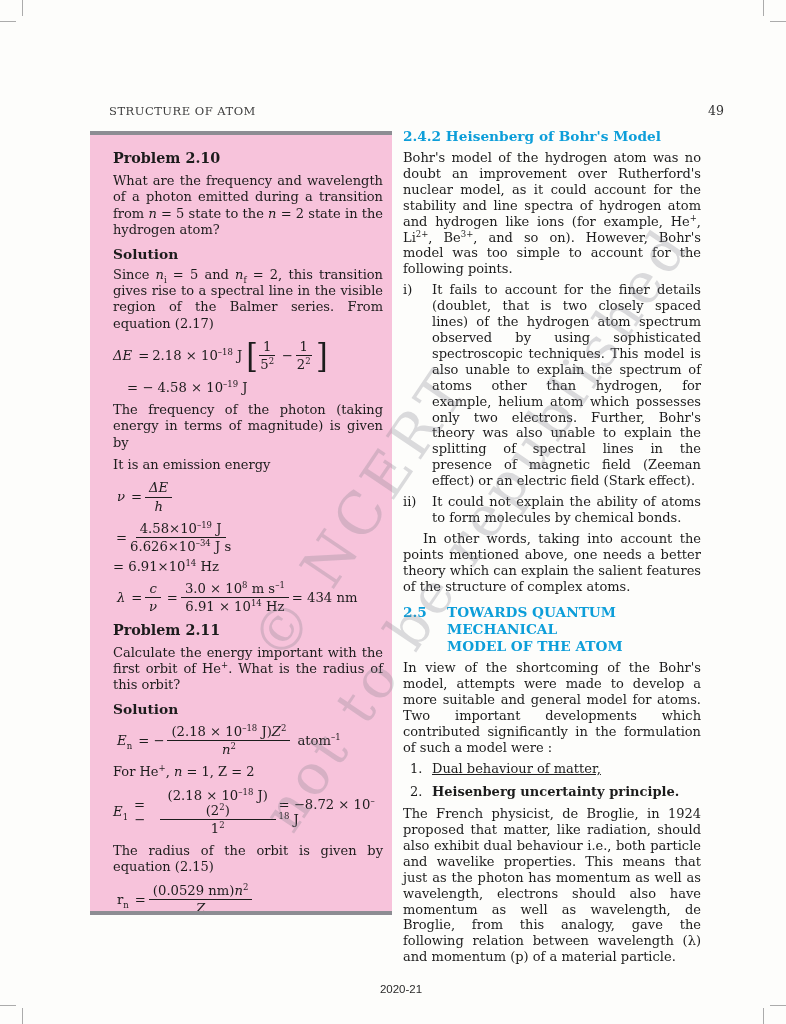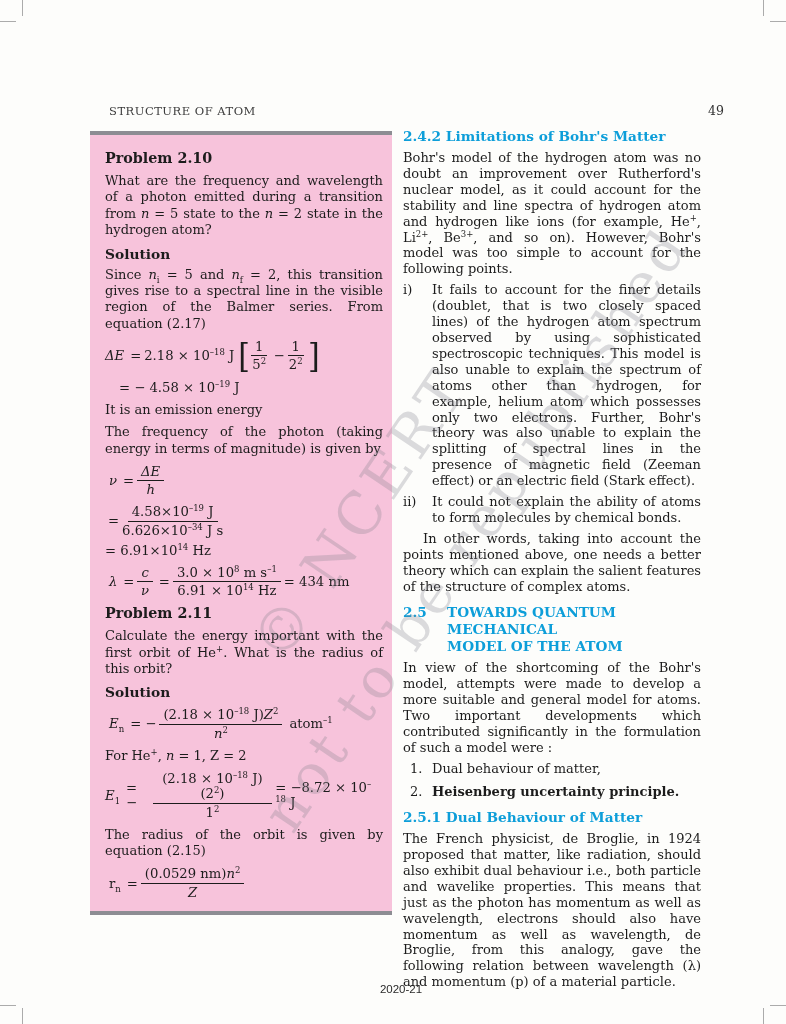--- a/index.html
+++ b/index.html
@@ -19,21 +19,21 @@
   
   .wm { position:absolute; white-space:nowrap; pointer-events:none; z-index:5;
         font-family:"DejaVu Serif", serif; color:rgba(125,125,135,0.27); }
   .wm1 { left:200px; top:495px; width:300px; font-size:58px; letter-spacing:6px; transform:rotate(-56deg); }
   .wm2 { left:140px; top:535px; width:620px; font-size:56px; letter-spacing:5px; transform:rotate(-56deg); }
 
   
   .pink-box {
     position:absolute; left:90px; top:131px; width:302px; height:784px; box-sizing:border-box;
     background:#f7c3db; border-top:4px solid #8d8d93; border-bottom:4px solid #8d8d93;
-    padding:9px 9px 0 15px; overflow:hidden; z-index:2;
+    padding:9px 9px 0 23px; overflow:hidden; z-index:2;
   }
   .pbody { margin:0 0 6px 0; font-size:13px; line-height:16.4px; text-align:justify; }
   .prob-title { font-size:14.3px; font-weight:bold; margin:6px 0 7px 0; }
   .sub-label  { font-size:13.8px; font-weight:bold; margin:7px 0 5px 0; }
   .it { font-style:italic; }
   sup { font-size:8.5px; line-height:0; }
   sub { font-size:8.5px; line-height:0; }
 
   
   .eq { display:flex; align-items:center; font-size:13.2px; margin:7px 0; line-height:1.15; }
@@ -102,22 +102,22 @@
     <span class="frac">
         <span class="num">1</span>
         <span class="den"><span>2</span><sup>2</sup></span>
       </span>
     <span class="bracket">]</span>
   </div>
   <div class="eq ind1">
     <span><span>= − 4.58 × 10</span><sup>–19</sup><span> J</span></span>
   </div>
 
+  <p class="pbody">The frequency of the photon (taking energy in terms of magnitude) is given by</p>
   <p class="pbody">It is an emission energy</p>
-  <p class="pbody">The frequency of the photon (taking energy in terms of magnitude) is given by</p>
 
   <div class="eq ind2">
     <span class="it">ν</span>
     <span class="eqop">=</span>
     <span class="frac">
         <span class="num it">ΔE</span>
         <span class="den it">h</span>
       </span>
   </div>
 
@@ -183,21 +183,21 @@
     <span class="frac">
       <span class="num"><span>(0.0529 nm)</span><i>n</i><sup>2</sup></span>
       <span class="den it">Z</span>
     </span>
   </div>
 
 </div>
 
 <div class="rcol">
 
-  <div class="h-cyan" style="margin-bottom:5px;">2.4.2  Limitations of Bohr's Matter</div>
+  <div class="h-cyan" style="margin-bottom:5px;">2.4.2  Heisenberg of Bohr's Model</div>
 
   <p><span>Bohr's model of the hydrogen atom was no doubt an improvement over Rutherford's nuclear model, as it could account for the stability and line spectra of hydrogen atom and hydrogen like ions (for example, He</span><sup>+</sup><span>, Li</span><sup>2+</sup><span>, Be</span><sup>3+</sup><span>, and so on). However, Bohr's model was too simple to account for the following points.</span></p>
 
   <div class="roman-item">
     <span class="lbl">i)</span>
     <p>It fails to account for the finer details (doublet, that is two closely spaced lines) of the hydrogen atom spectrum observed by using sophisticated spectroscopic techniques. This model is also unable to explain the spectrum of atoms other than hydrogen, for example, helium atom which possesses only two electrons. Further, Bohr's theory was also unable to explain the splitting of spectral lines in the presence of magnetic field (Zeeman effect) or an electric field (Stark effect).</p>
   </div>
 
   <div class="roman-item">
     <span class="lbl">ii)</span>
@@ -208,26 +208,25 @@
 
   <div class="h25 h-cyan">
     <span class="h-num">2.5</span>
     <span><span>TOWARDS QUANTUM MECHANICAL</span><br><span>MODEL OF THE ATOM</span></span>
   </div>
 
   <p>In view of the shortcoming of the Bohr's model, attempts were made to develop a more suitable and general model for atoms. Two important developments which contributed significantly in the formulation of such a model were :</p>
 
   <div class="num-list">
     <span class="lbl">1.</span>
-    <span style="font-size:13px; line-height:16.6px;">Dual behaviour of matter,</span>
+    <span style="font-size:13px; line-height:16.6px;text-decoration:underline;">Dual behaviour of matter,</span>
   </div>
   <div class="num-list">
     <span class="lbl">2.</span>
     <span style="font-size:13px; line-height:16.6px;font-weight:bold;">Heisenberg uncertainty principle.</span>
   </div>
 
-  <div class="h-cyan h-block">2.5.1 Dual Behaviour of Matter</div>
 
   <p>The French physicist, de Broglie, in 1924 proposed that matter, like radiation, should also exhibit dual behaviour i.e., both particle and wavelike properties. This means that just as the photon has momentum as well as wavelength, electrons should also have momentum as well as wavelength, de Broglie, from this analogy, gave the following relation between wavelength (λ) and momentum (p) of a material particle.</p>
 
 </div>
 
 <div class="footer">2020-21</div>
 
 </body></html>

